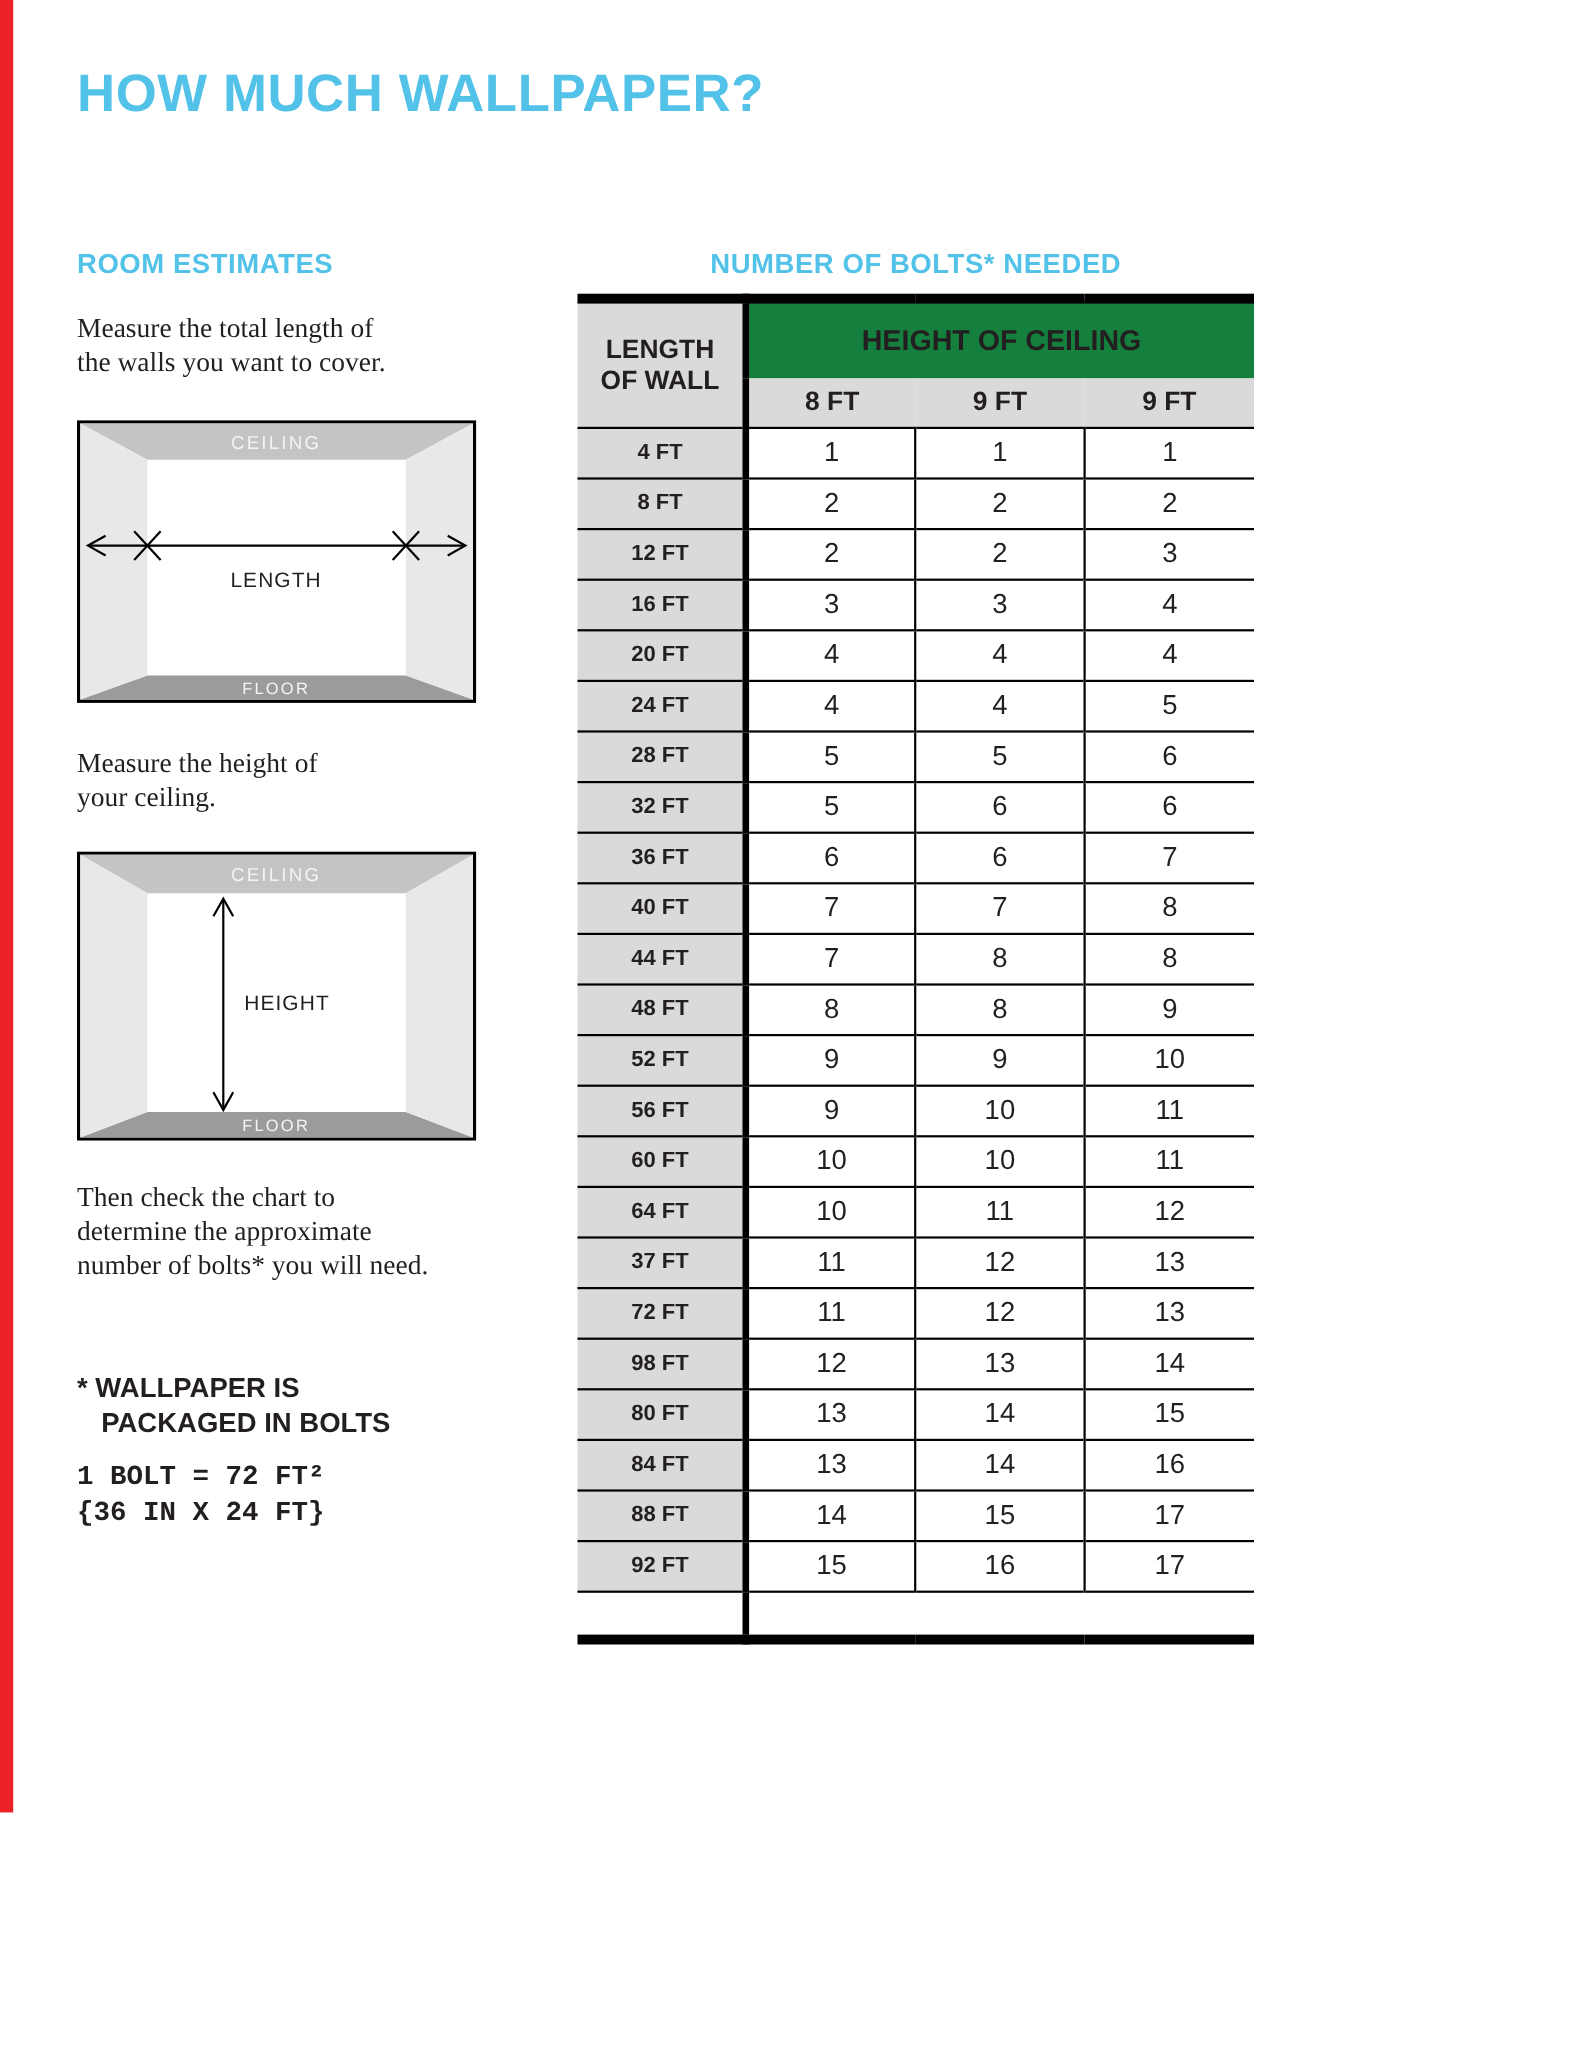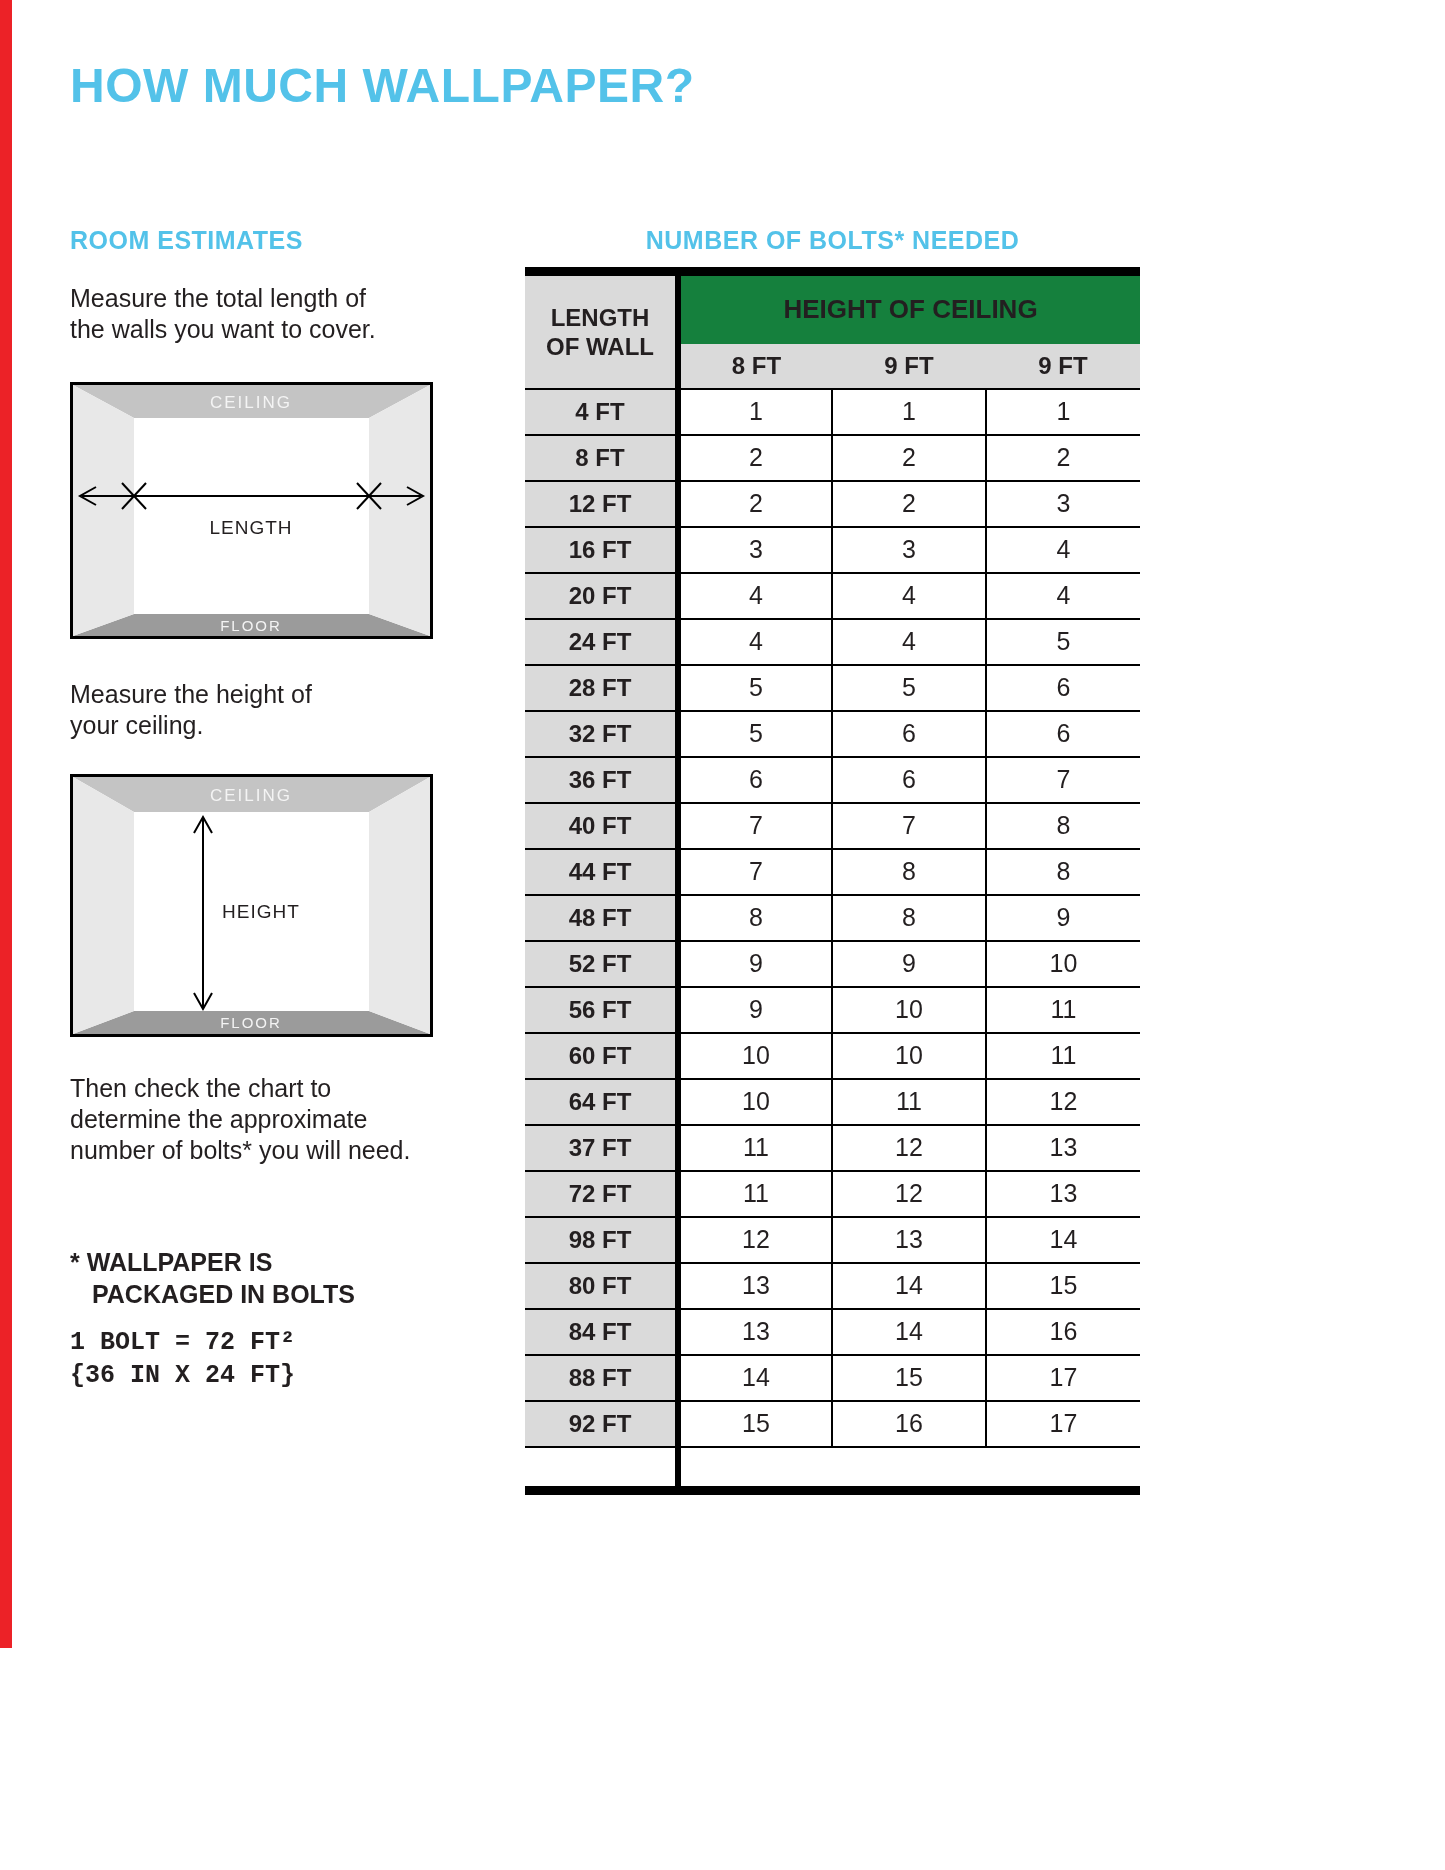--- a/index.html
+++ b/index.html
@@ -30,20 +30,21 @@
   }
   .blue-heading {
     font-size:25px; font-weight:bold;
     color:var(--accent-blue, #53C2E9);
     letter-spacing:0.5px;
   }
   .step {
     font-size:25px; line-height:31px;
     white-space:pre-line;
     color:var(--ink, #231F20);
+    font-family:Liberation Serif, serif;
   }
   .step-1 { margin-top:28px; }
   .diagram { display:block; }
   .diagram-1 { margin-top:37px; }
   .step-2 { margin-top:40px; }
   .diagram-2 { margin-top:33px; }
   .step-3 { margin-top:36px; }
   .footnote {
     margin-top:80px;
     font-size:25px; font-weight:bold; line-height:32px;
@@ -85,21 +86,21 @@
     font-size:26px; font-weight:bold;
   }
   .ft-head {
     height:45px;
     background:var(--table-gray, #DADADA);
     font-size:24px; font-weight:bold;
     width:154px;
   }
   tbody .len-cell, tfoot .len-cell {
     background:var(--table-gray, #DADADA);
-    font-size:24px; font-weight:bold;
+    font-size:20px; font-weight:bold;
     border-right:6px solid #000;
   }
   tbody td, tfoot td {
     height:46px;
     border-top:2px solid #000;
   }
   tbody .val-cell {
     font-size:25px; font-weight:normal;
     border-left:2px solid #000;
   }

